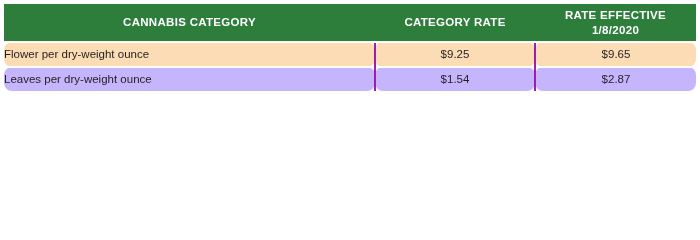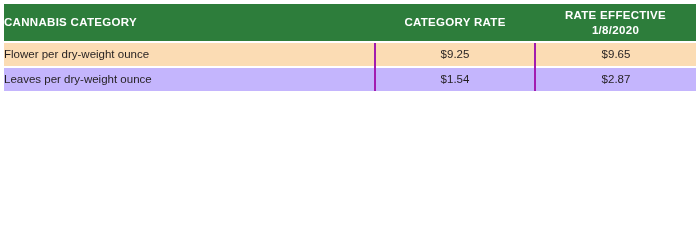--- a/index.html
+++ b/index.html
@@ -37,40 +37,41 @@
     font-size: 11.5px;
     font-weight: bold;
     letter-spacing: 0.3px;
     height: 37px;
     padding: 0;
     border: 0;
     vertical-align: middle;
     line-height: 1.22;
   }
   th.col-category {
-    text-align: left;
+    text-align: center;
     padding-left: 14px;
   }
   th.col-rate {
     text-align: center;
     border-left: 2px solid #ffffff;
   }
   th .hdr-line2 {
     display: block;
   }
 
   
   table.rate-table tbody td {
     height: 23px;
     padding: 0;
     font-size: 11.5px;
     color: #231f20;
     vertical-align: middle;
     border-top: 2px solid #ffffff;
     line-height: 1.1;
+    border-radius: 8px;
   }
   tbody tr.row-odd td  { background: #fbdcb4; }
   tbody tr.row-even td { background: #c4b5fd; }
 
   td.cell-category {
     text-align: left;
     padding-left: 14px;
   }
   td.cell-rate {
     text-align: center;

